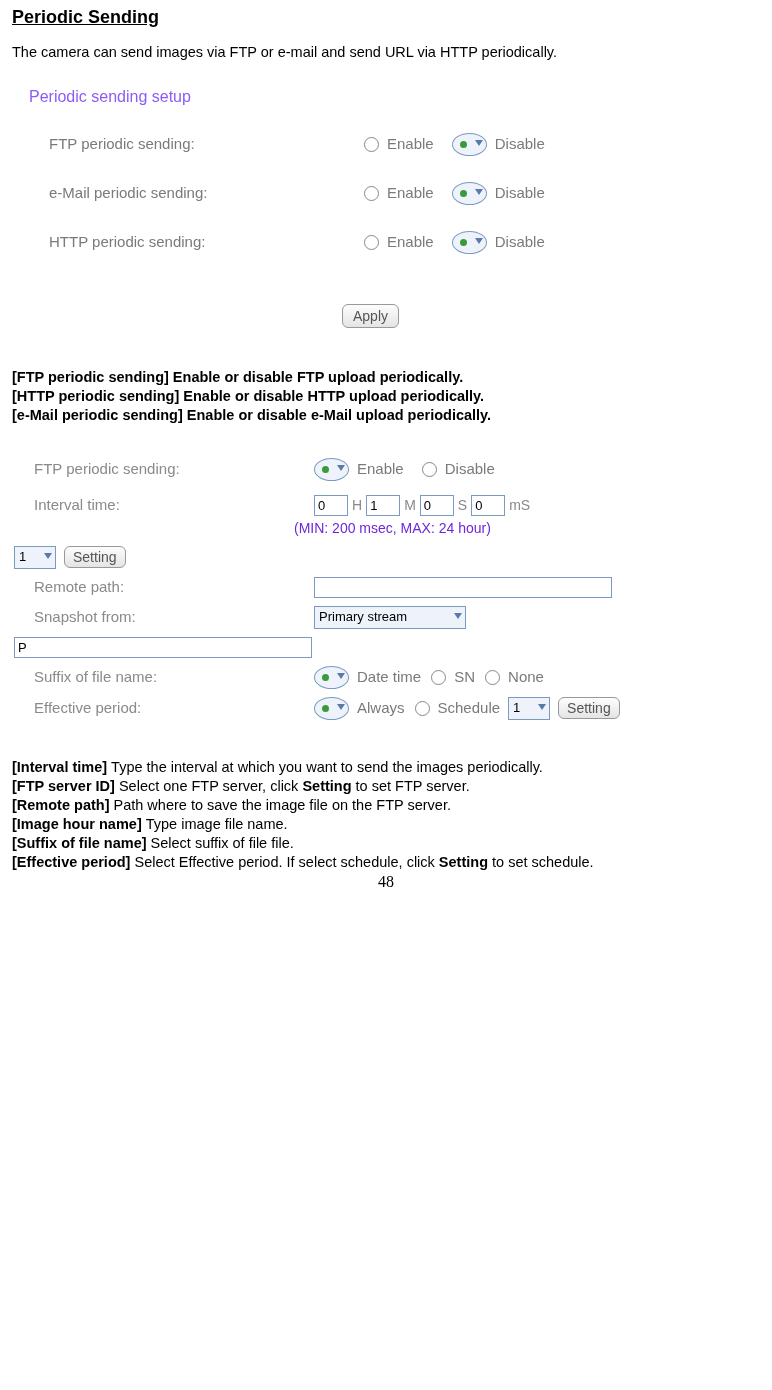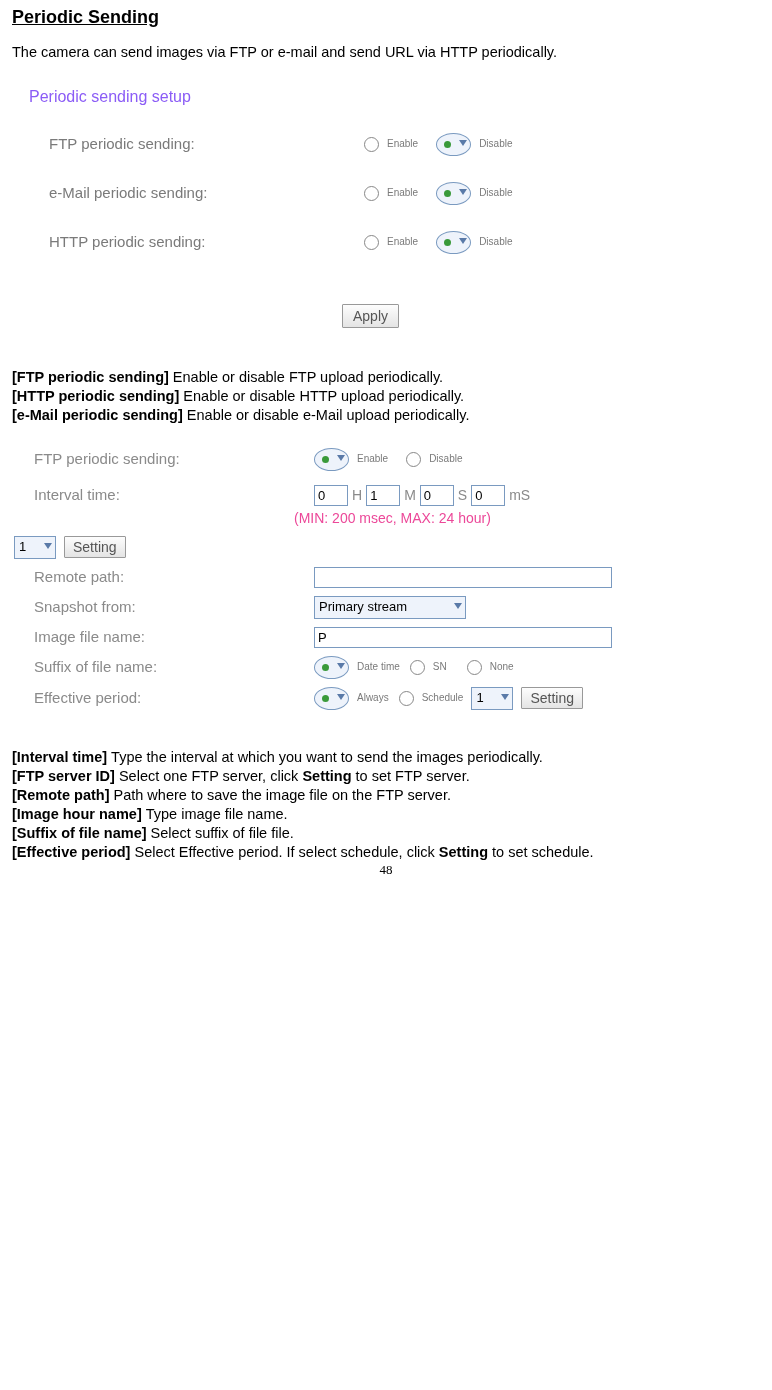--- a/index.html
+++ b/index.html
@@ -39,41 +39,41 @@
     color: #7a7a7a;
     font-size: 15px;
     width: 315px;
     padding-left: 32px;
   }
   .radio {
     display: inline-flex;
     align-items: center;
     margin-right: 18px;
     color: #7a7a7a;
-    font-size: 10px;
+    font-size: 15px;
   }
   .rb {
     width:13px;height:13px;border:1px solid #888;border-radius:50%;
     display:inline-flex;align-items:center;justify-content:center;
     margin-right:8px;background:#fff;
   }
   .rb.sel .dot { width:7px;height:7px;border-radius:50%;background:#3a9a3a; }
   .btn {
     display:inline-block;
     background:linear-gradient(#fdfdfd,#e4e4e4);
     border:1px solid #999;
-    border-radius:1px;
+    border-radius:6px;
     padding:3px 10px;
     font-size:14px;
     color:#555;
     font-family:inherit;
     cursor:pointer;
   }
   .apply-row { text-align:left;padding-left:325px;margin-top:50px;margin-bottom:8px; }
-  .desc-block { margin: 22px 0 14px 0; }
+  .desc-block { margin: 22px 0 24px 0; font-weight: bold; }
   .desc-block div { margin-bottom:1px; }
 
   .panel2 {
     width: 700px;
     margin: 0 0 20px 2px;
     padding: 10px 0;
   }
   .row2 {
     display:flex;
     align-items:center;
@@ -86,38 +86,38 @@
     padding-left:20px;
   }
   .tinput {
     border:1px solid #7a9ac0;
     height:19px;
     font-size:13px;
     padding:0 3px;
     background:#fff;
   }
   .unit { color:#8a8a8a;font-size:14px;margin:0 4px; }
-  .hint { color:#ec4899;font-size:14px;padding-left:280px;margin-top:-4px;margin-bottom:8px; }
+  .hint { color:#6d28d9;font-size:14px;padding-left:280px;margin-top:-4px;margin-bottom:8px; }
   .sel {
     border:1px solid #7a9ac0;
     height:21px;
     font-size:13px;
     background:#eef3fb;
     padding:0 16px 0 4px;
     position:relative;
     display:inline-flex;align-items:center;
   }
   .sel::after{
     content:"";position:absolute;right:3px;top:6px;
     border-left:4px solid transparent;border-right:4px solid transparent;
     border-top:6px solid #5a7aa8;
   }
   .desc-block2 { margin-top:18px; }
   .desc-block2 div { margin-bottom:1px; }
-  .page-num { text-align:center;font-size:13px;font-family:"Times New Roman",serif; }
+  .page-num { text-align:center;font-size:16px;font-family:"Times New Roman",serif; }
 </style>
 </head>
 <body>
 
 <h2>Periodic Sending</h2>
 <p>The camera can send images via FTP or e-mail and send URL via HTTP periodically.</p>
 
 <div class="panel1">
   <div class="panel-title">Periodic sending setup</div>
 
@@ -210,33 +210,32 @@
     <div class="row2-label">Remote path:</div>
     <input class="tinput" style="width: 290px;" value="">
   </div>
 
   <div class="row2">
     <div class="row2-label">Snapshot from:</div>
     <span class="sel" style="width:130px">Primary stream</span>
   </div>
 
   <div class="row2">
-    <div class="row2-label">Image file name:</div>
     <input class="tinput" style="width: 290px;" value="P">
   </div>
 
   <div class="row2">
     <div class="row2-label">Suffix of file name:</div>
     <span class="radio" style="margin-right:10px">
         <span class="rb sel">
           <span class="dot"></span>
         </span>
         <span>Date time</span>
       </span>
-    <span class="radio" style="margin-right:20px">
+    <span class="radio" style="margin-right:10px">
         <span class="rb"></span>
         <span>SN</span>
       </span>
     <span class="radio">
         <span class="rb"></span>
         <span>None</span>
       </span>
   </div>
 
   <div class="row2">

